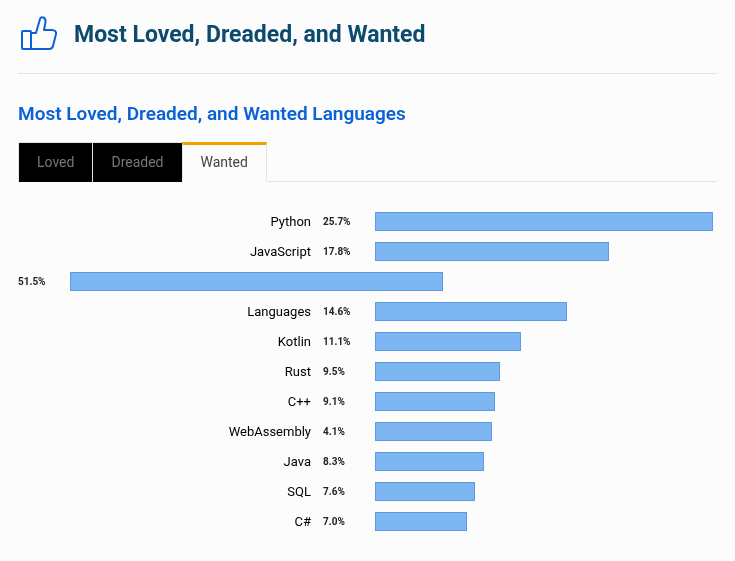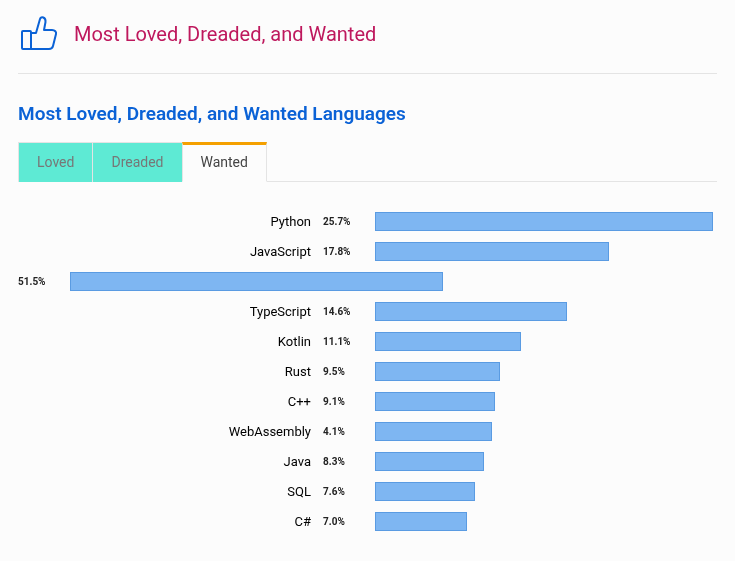--- a/index.html
+++ b/index.html
@@ -12,23 +12,23 @@
     color: #333;
   }
   .section-header {
     display: flex;
     align-items: center;
     gap: 14px;
     padding: 8px 0 18px 0;
     border-bottom: 1px solid #e4e4e4;
   }
   .section-title {
-    color: #be185d;
-    font-size: 20px;
-    font-weight: 400;
+    color: #0c4a6e;
+    font-size: 23px;
+    font-weight: 700;
   }
   .thumbs-icon {
     width: 42px;
     height: 42px;
     display: inline-block;
   }
   .subheader {
     color: #0b62d6;
     font-size: 19px;
     font-weight: 600;
@@ -37,21 +37,21 @@
   .tabs {
     display: flex;
     border-bottom: 1px solid #e4e4e4;
   }
   .tab {
     padding: 11px 18px;
     font-size: 14px;
     color: #777;
     border: 1px solid #e4e4e4;
     border-bottom: none;
-    background: #5eead4;
+    background: #000000;
     margin-right: -1px;
     cursor: pointer;
     position: relative;
     top: 1px;
     border-top: 1px solid #e4e4e4;
   }
   .tab.active {
     color: #444;
     border-top: 3px solid #f4a000;
     padding-top: 9px;
@@ -125,21 +125,21 @@
         <div class="bar" style="width: 68.4615%; background: rgb(126, 182, 242);"></div>
       </div>
     </div>
     <div class="row">
       <div class="value">51.5%</div>
       <div class="bar-cell">
         <div class="bar" style="width: 57.6923%; background: rgb(126, 182, 242);"></div>
       </div>
     </div>
     <div class="row">
-      <div class="label">TypeScript</div>
+      <div class="label">Languages</div>
       <div class="value">14.6%</div>
       <div class="bar-cell">
         <div class="bar" style="width: 56.1538%; background: rgb(126, 182, 242);"></div>
       </div>
     </div>
     <div class="row">
       <div class="label">Kotlin</div>
       <div class="value">11.1%</div>
       <div class="bar-cell">
         <div class="bar" style="width: 42.6923%; background: rgb(126, 182, 242);"></div>

